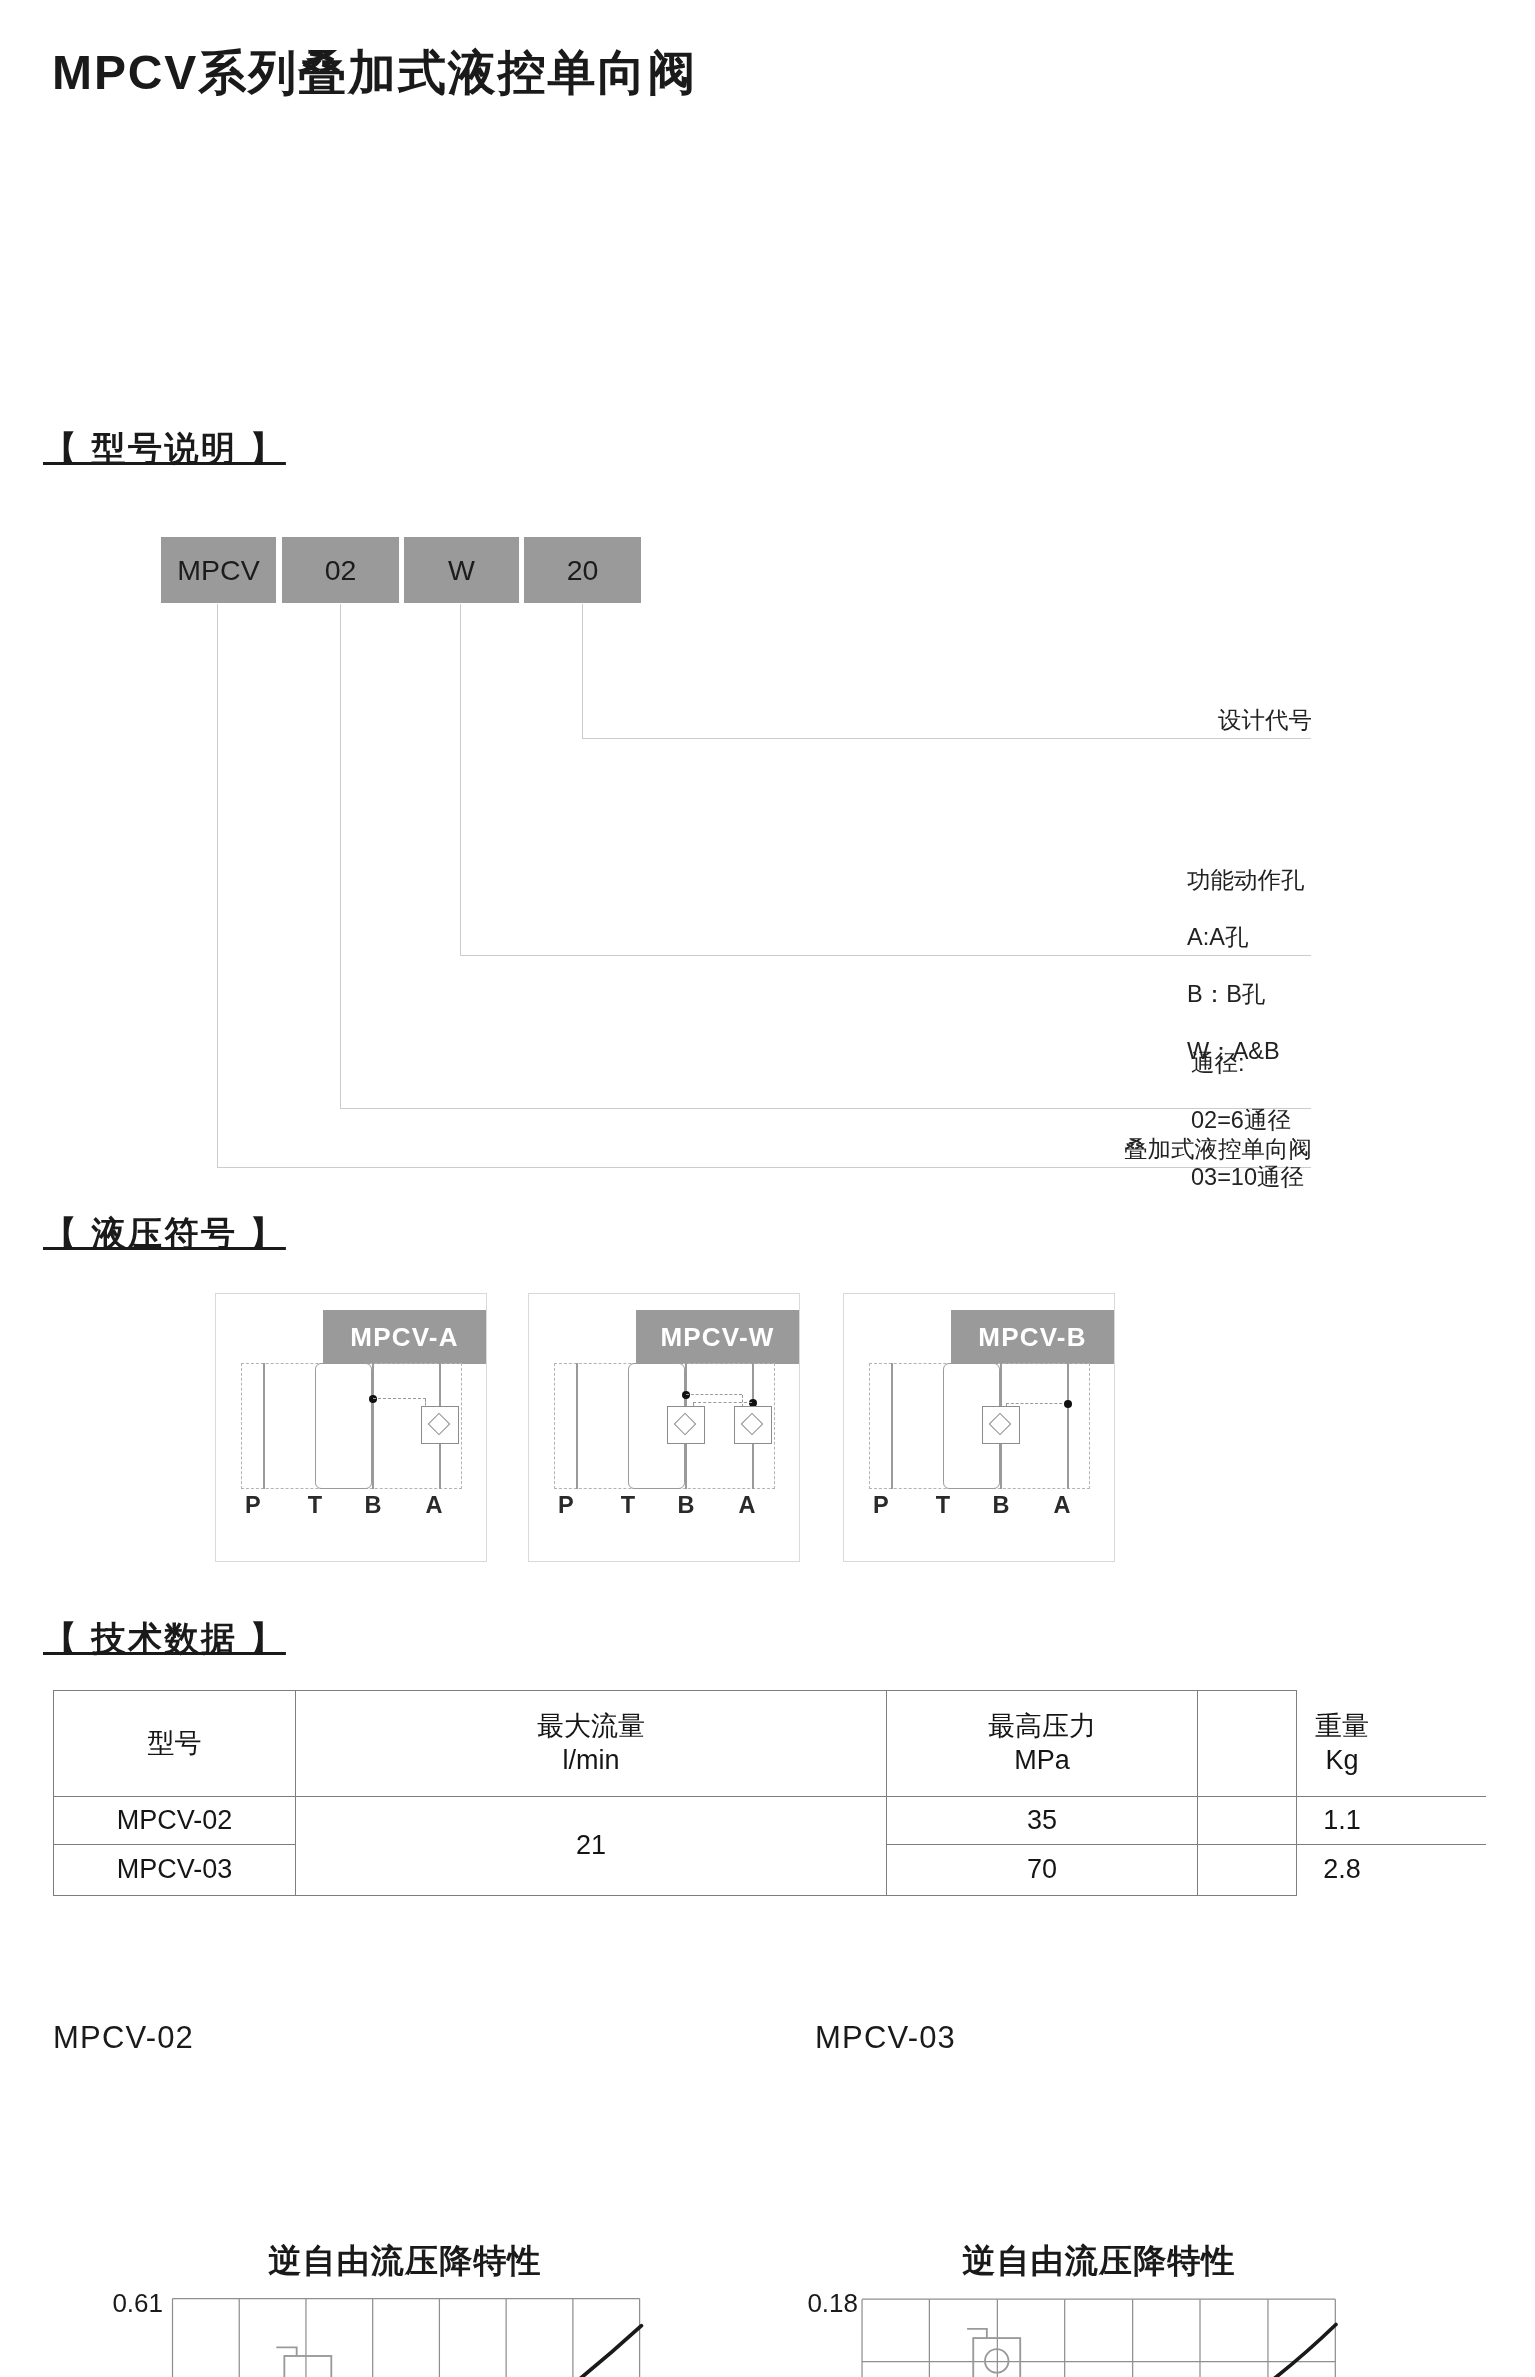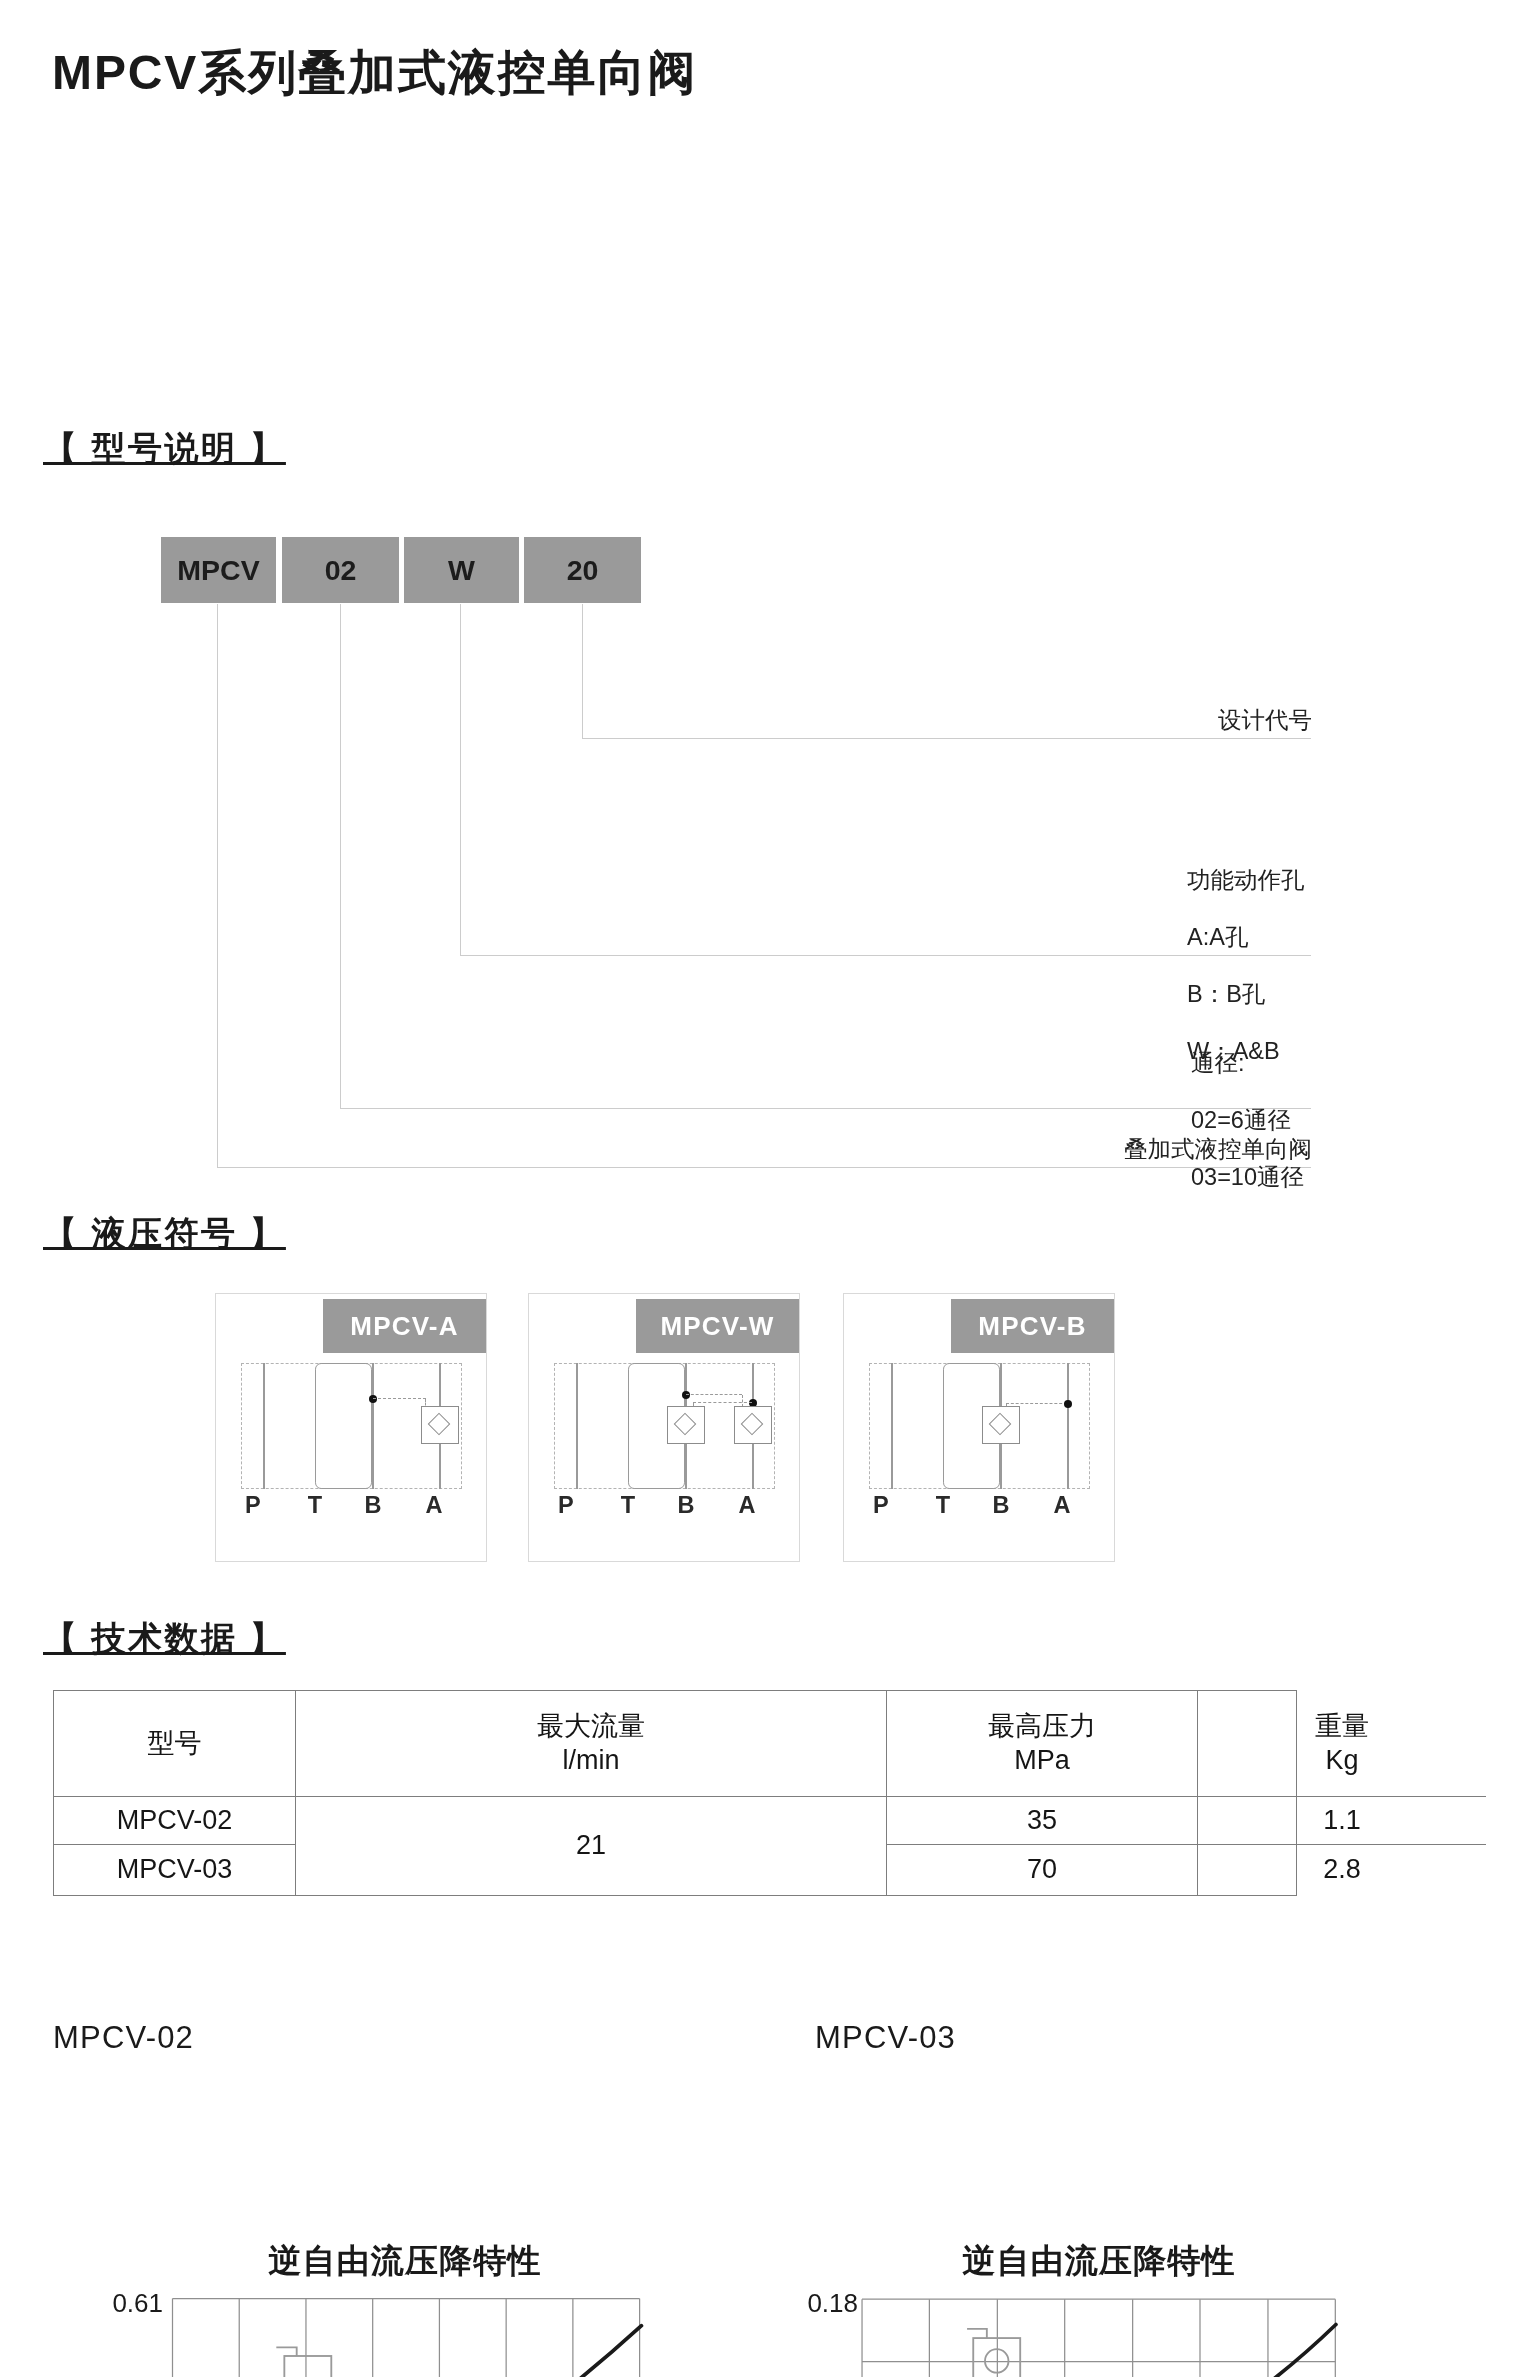--- a/index.html
+++ b/index.html
@@ -2,28 +2,28 @@
 <html style="font-size:10px"><head>
 <meta charset="utf-8">
 <style>
   html,body{margin:0;padding:0;}
   body{width:1535px;height:2377px;font-family:"Liberation Sans","DejaVu Sans",sans-serif;color:#1a1a1a;background:#ffffff;}
   .page{position:relative;width:1535px;height:2377px;overflow:hidden;background:#fff;}
   .a{position:absolute;box-sizing:border-box;}
   .page-title{left:52px;top:41px;font-size:48px;font-weight:bold;letter-spacing:1.9px;white-space:nowrap;}
   .sec-h{left:43px;font-size:34px;font-weight:bold;letter-spacing:2.5px;white-space:nowrap;text-decoration:underline;}
   
-  .code-box{top:537px;height:66px;background:#9a9a9a;display:flex;align-items:center;justify-content:center;font-size:28.5px;font-weight:bold;color:#1c1c1c;}
+  .code-box{top:537px;height:66px;background:#9a9a9a;display:flex;align-items:center;justify-content:center;font-size:28.5px;font-weight:normal;color:#1c1c1c;}
   .vline{width:1.2px;background:#cccccc;}
   .hline{height:1.2px;background:#cccccc;}
   .ann{font-size:23.5px;line-height:28.5px;color:#222;white-space:pre-line;}
   .ann-r{text-align:right;}
   
   .card{top:1293px;width:272px;height:269px;background:#fff;border:1.2px solid #d9d9d9;}
-  .card-bar{position:absolute;top:5px;right:0;width:163px;height:54px;background:#9a9a9a;display:flex;align-items:center;justify-content:center;}
+  .card-bar{position:absolute;top:16px;right:0;width:163px;height:54px;background:#9a9a9a;display:flex;align-items:center;justify-content:center;}
   .card-bar span{color:#ffffff;font-size:26px;font-weight:bold;letter-spacing:1.2px;}
   .diag{position:absolute;left:25px;top:69px;width:221px;height:126px;}
   .ddbox{position:absolute;left:0;top:0;width:221px;height:126px;border:1.9px dashed #b3b3b3;box-sizing:border-box;}
   .chan{position:absolute;top:0;width:1.9px;height:126px;background:#9a9a9a;}
   .midrect{position:absolute;left:74px;top:0;width:57px;height:126px;border:1.9px solid #9a9a9a;border-radius:6.2px;box-sizing:border-box;}
   .valve{position:absolute;width:38px;height:38px;border:1.9px solid #8c8c8c;background:#fff;box-sizing:border-box;}
   .valve .dia{position:absolute;left:50%;top:50%;width:16px;height:16px;margin:-9.3px 0 0 -9.3px;border:1.9px solid #8c8c8c;transform:rotate(45deg);box-sizing:border-box;}
   .dot{position:absolute;width:8px;height:8px;border-radius:50%;background:#111;}
   .dash-h{position:absolute;height:0;border-top:1.9px dashed #9a9a9a;}
   .dash-v{position:absolute;width:0;border-left:1.9px dashed #9a9a9a;}

